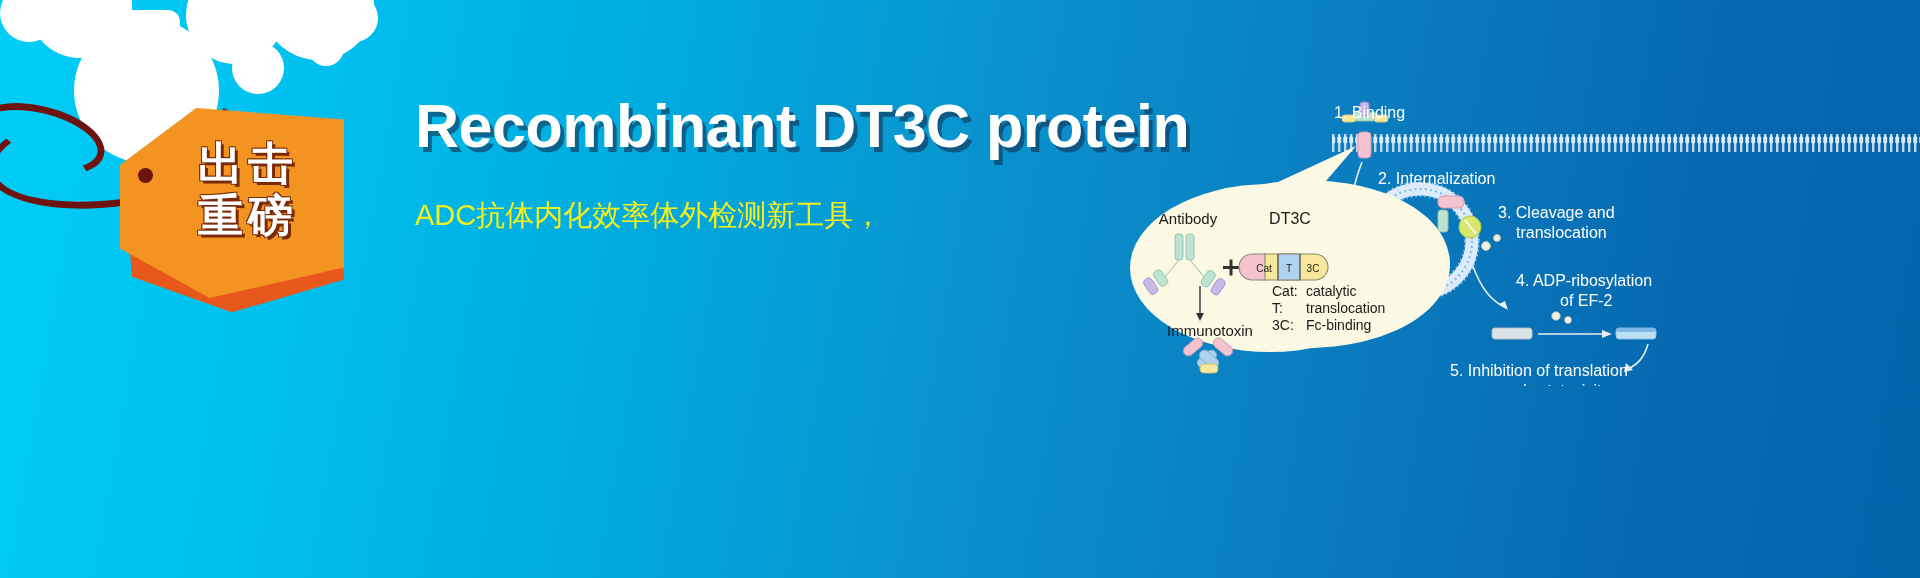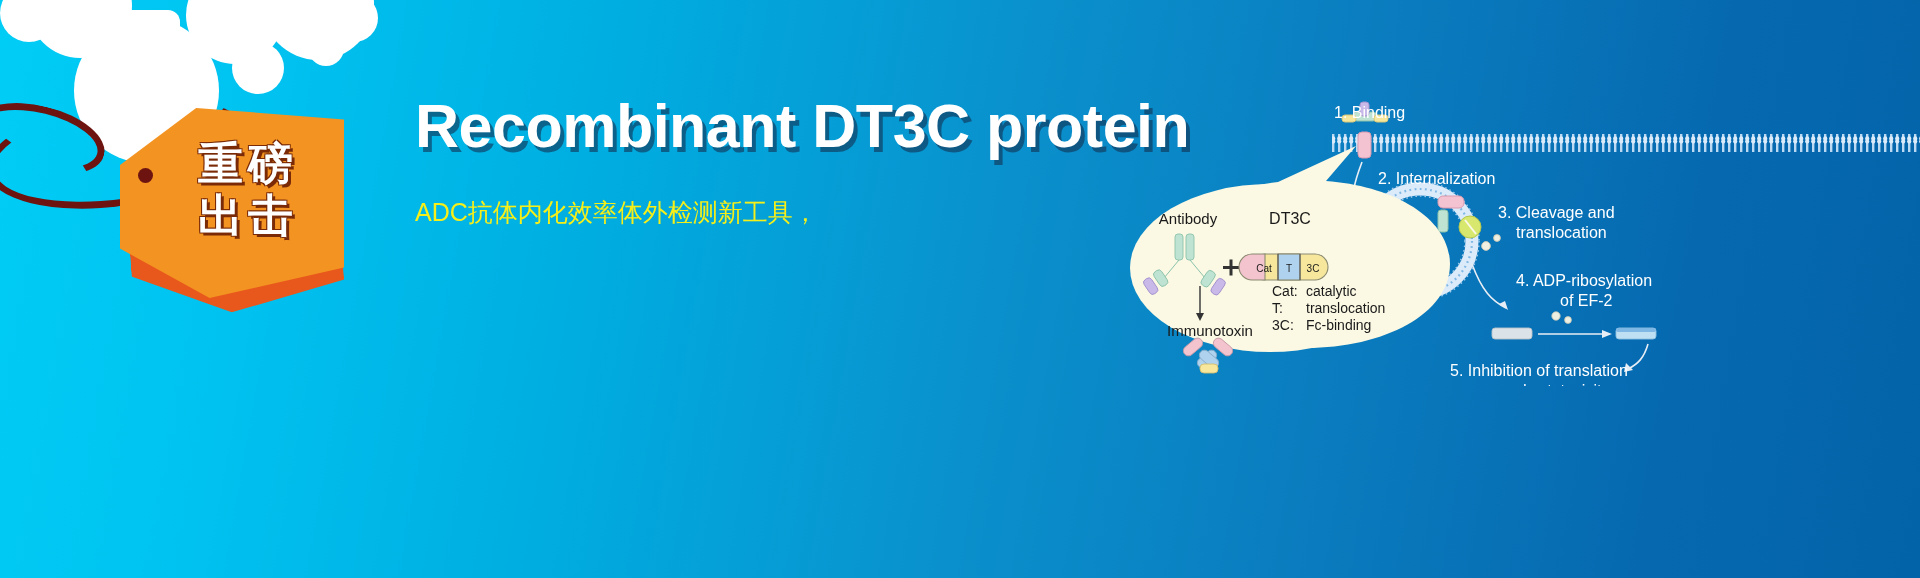--- a/index.html
+++ b/index.html
@@ -104,21 +104,21 @@
     font-size: 61px;
     font-weight: 700;
     letter-spacing: -0.5px;
     line-height: 1.0;
     white-space: nowrap;
     text-shadow: 4px 5px 0 rgba(18,52,86,0.62);
   }
   .subline {
     margin-top: 34px;
     color: #F7F018;
-    font-size: 25px;
+    font-size: 29px;
     font-weight: 500;
     line-height: 1.72;
     white-space: nowrap;
   }
 
   
   .figure { position:absolute; left:1120px; top:86px; width:800px; height:300px; }
   .fig-svg { display:block; }
 </style>
 </head>
@@ -139,22 +139,22 @@
     <div class="bar" style="left:238px; top:-8px; width:52px; height:40px; border-radius:12px;"></div>
   </div>
 
   <div class="tag-wrap">
     <div class="string"></div>
     <div class="string2"></div>
     <div class="tag-back"></div>
     <div class="tag-front"></div>
     <div class="tag-hole"></div>
     <div class="tag-text">
+      <div>出击</div>
       <div>重磅</div>
-      <div>出击</div>
     </div>
   </div>
 
   <div class="copy">
     <div class="headline">Recombinant DT3C protein</div>
     <div class="subline">
       <div>ADC抗体内化效率体外检测新工具，</div>
     </div>
   </div>
 

